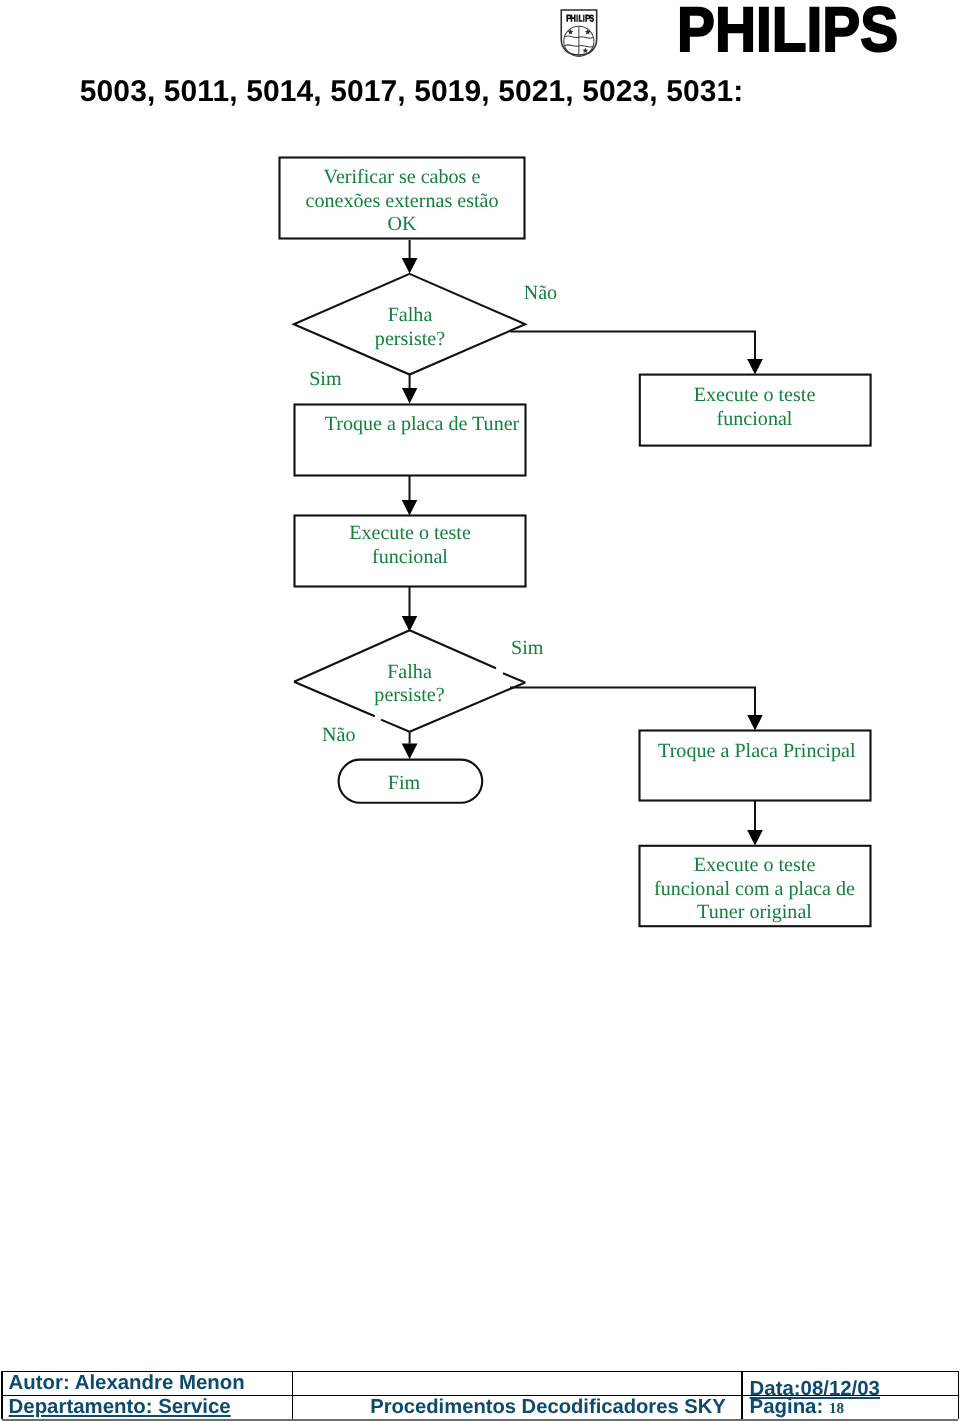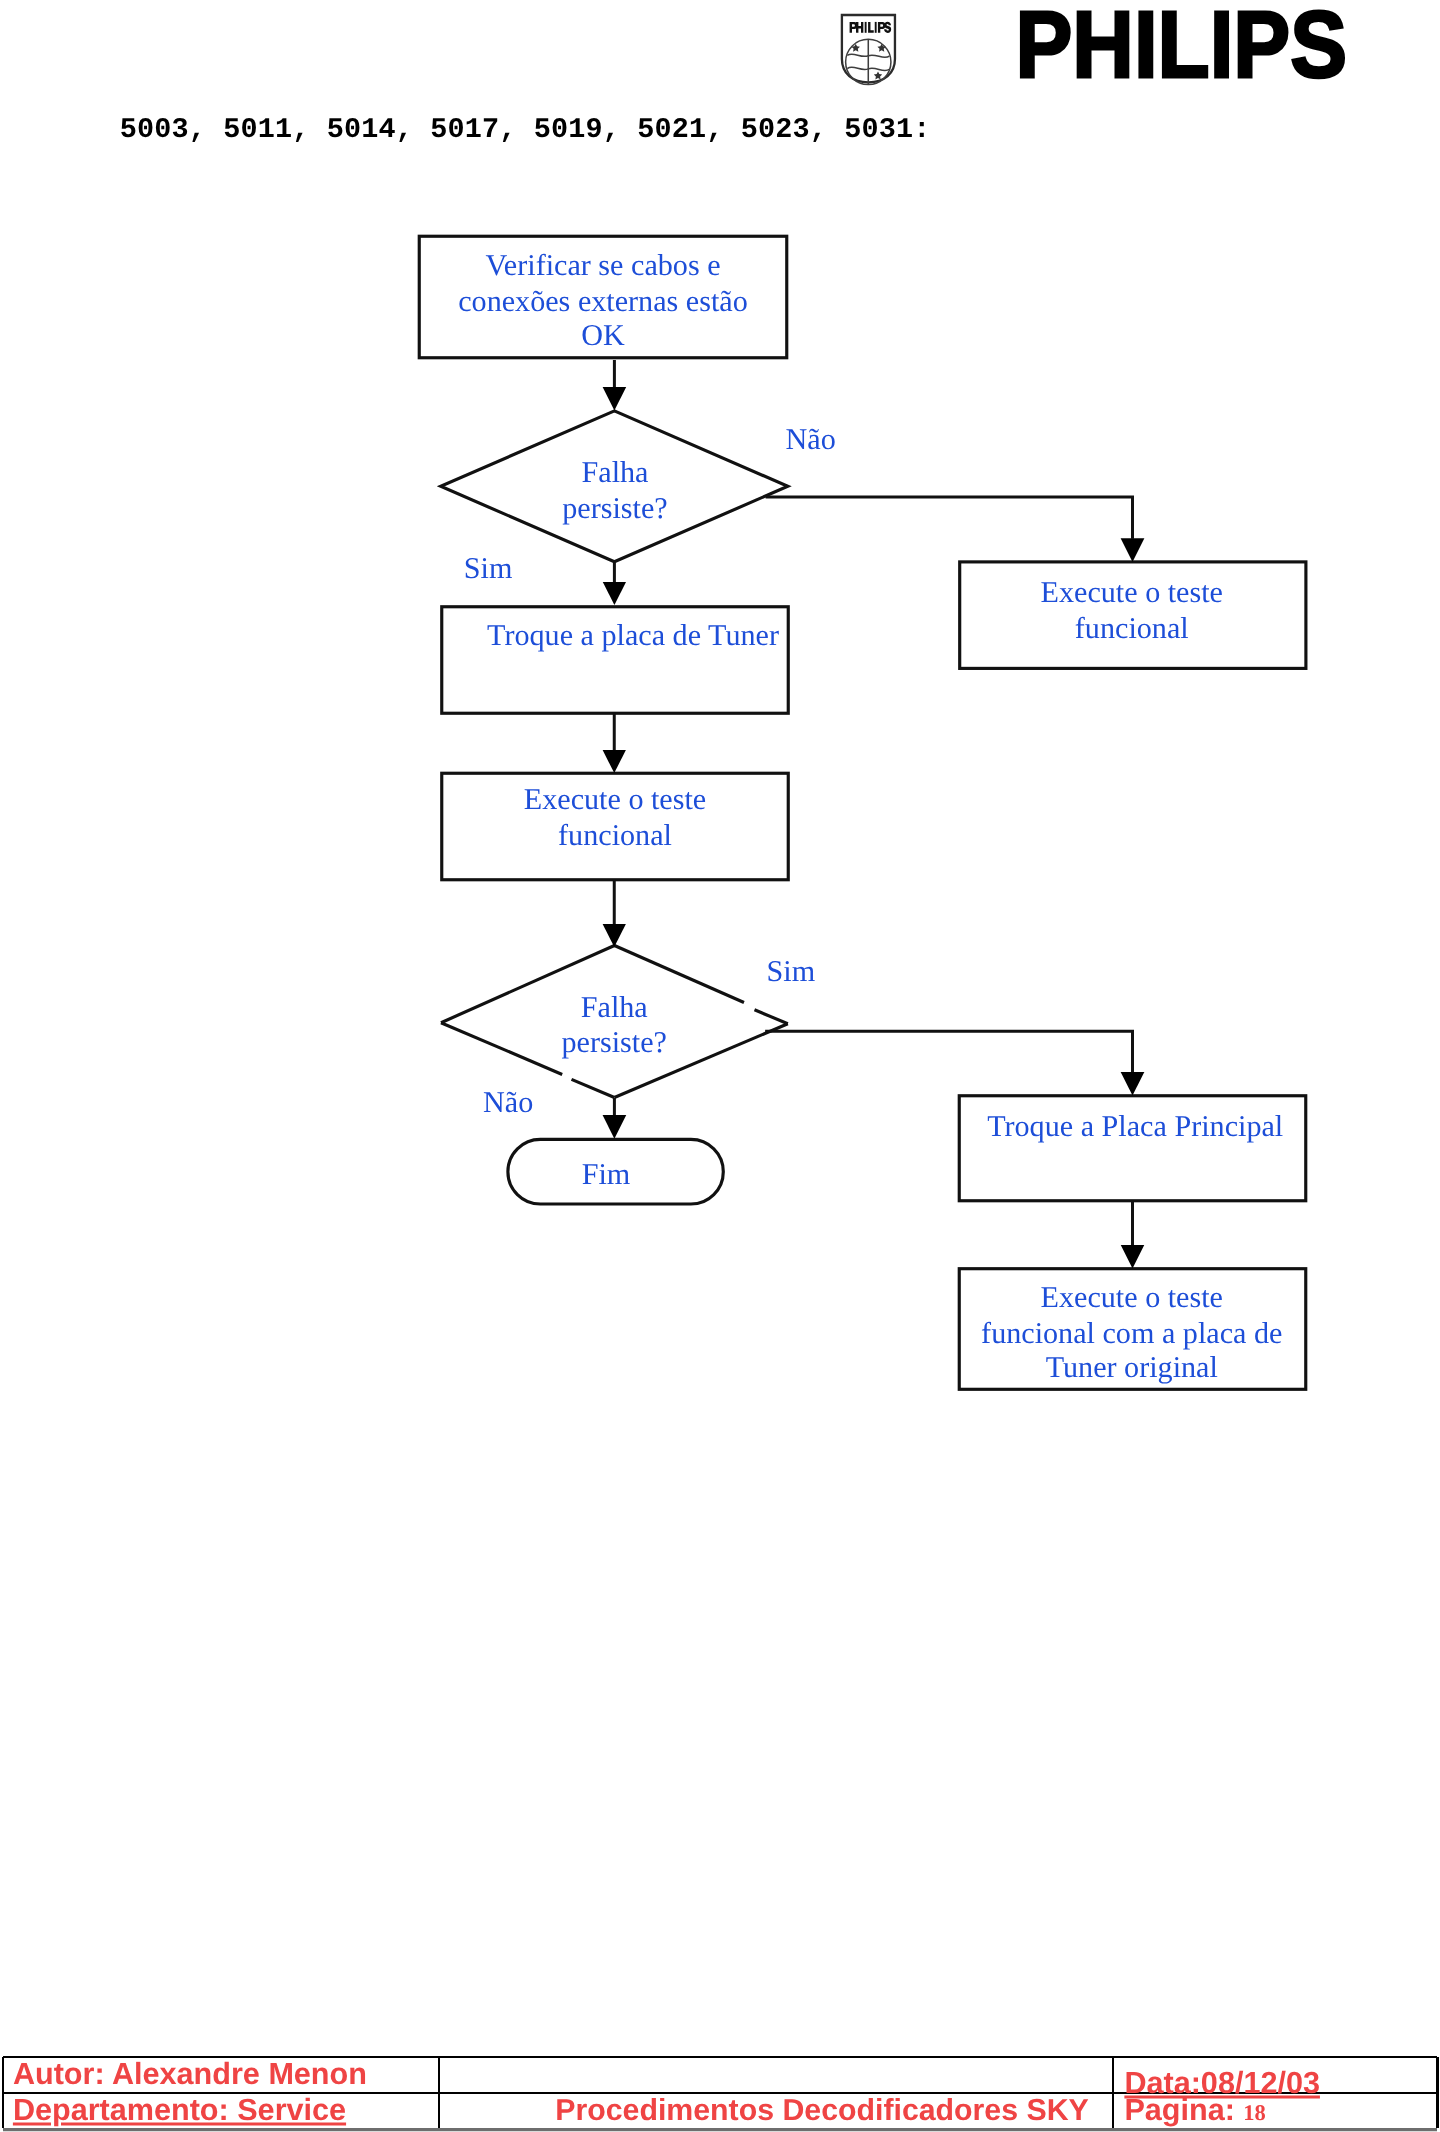--- a/index.html
+++ b/index.html
@@ -4,38 +4,38 @@
 <style>
   html,body{margin:0;padding:0;background:#fff;}
   *{text-rendering:geometricPrecision;}
   body{transform:translateZ(0);}
   body{width:960px;height:1421px;position:relative;overflow:hidden;
        font-family:"Liberation Serif", serif; color:#000;
        -webkit-font-smoothing:antialiased;}
   .abs{position:absolute;}
 
   
-  #doc-title{left:79.8px; top:75.3px; font-family:Liberation Mono, monospace;
-             font-weight:bold; font-size:19px; letter-spacing:0.1px; white-space:nowrap;text-align:right;}
+  #doc-title{left:79.8px; top:75.3px; font-family:Liberation Sans, sans-serif;
+             font-weight:bold; font-size:30px; letter-spacing:0.1px; white-space:nowrap;text-align:right;}
   #philips-wordmark{left:677px; top:-1.3px; font-family:"Liberation Sans",sans-serif;
             font-weight:bold; font-size:63px; line-height:63px; letter-spacing:0px;
             transform:scaleX(0.902); transform-origin:left top; color:#000;
             -webkit-text-stroke:1.9px #000; paint-order:stroke fill;}
   #philips-shield{left:560px; top:6.5px;}
 
   
   #flow{position:absolute; left:0; top:0; width:960px; height:1000px;}
 
   .node-text{position:absolute; text-align:center; font-family:"Liberation Serif",serif;
-             font-size:20.1px; line-height:23.4px; color:#1d4ed8;}
+             font-size:20.1px; line-height:23.4px; color:#15803d;}
 
   
   #footer{position:absolute; left:0px; top:1355px; width:960px; height:66px;
           font-family:"Liberation Sans",sans-serif; font-weight:bold; font-size:20.4px;
-          color:#ef4444;}
+          color:#0c4a6e;}
   #footer .cellTxt{position:absolute; white-space:nowrap; line-height:20px;}
 </style>
 </head>
 <body>
 
 <div class="abs" id="philips-shield">
   <svg width="38" height="53" viewBox="0 0 78 108" shape-rendering="geometricPrecision">
 
     <path fill="#fff" stroke="#2b2b2b" stroke-width="3.2" d="M2.6 5.8 H75.2 V66 C75.2 86 60.5 98 38.9 98 C17.3 98 2.6 86 2.6 66 Z"></path>
 

